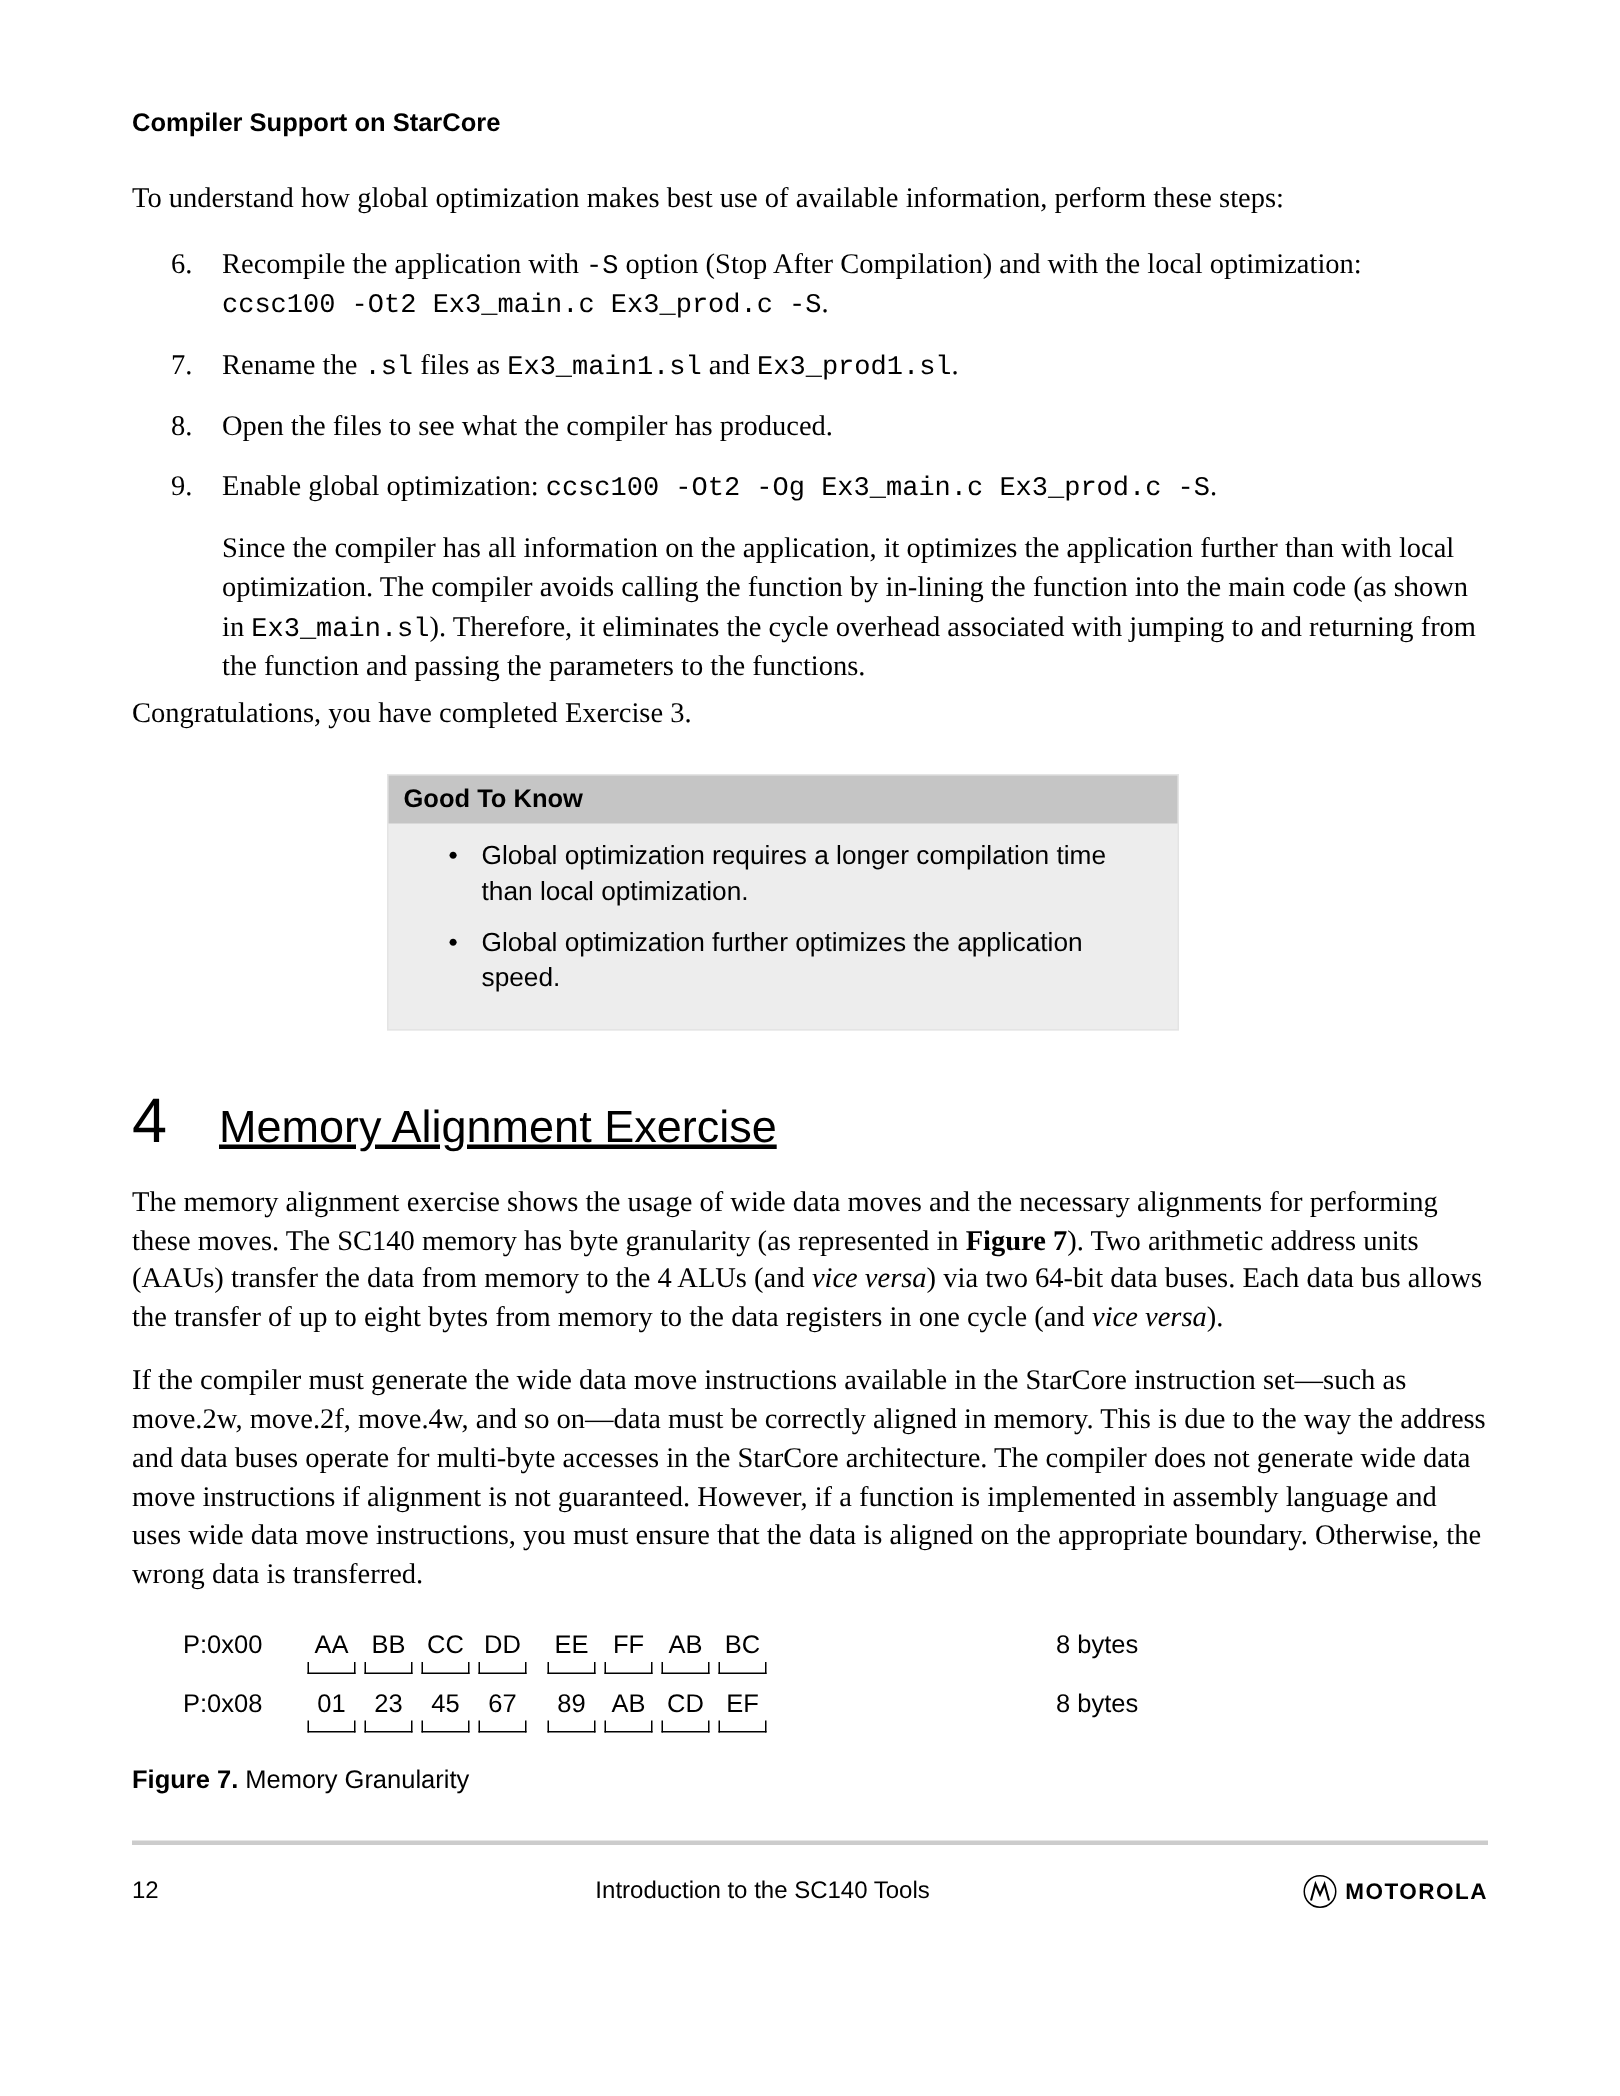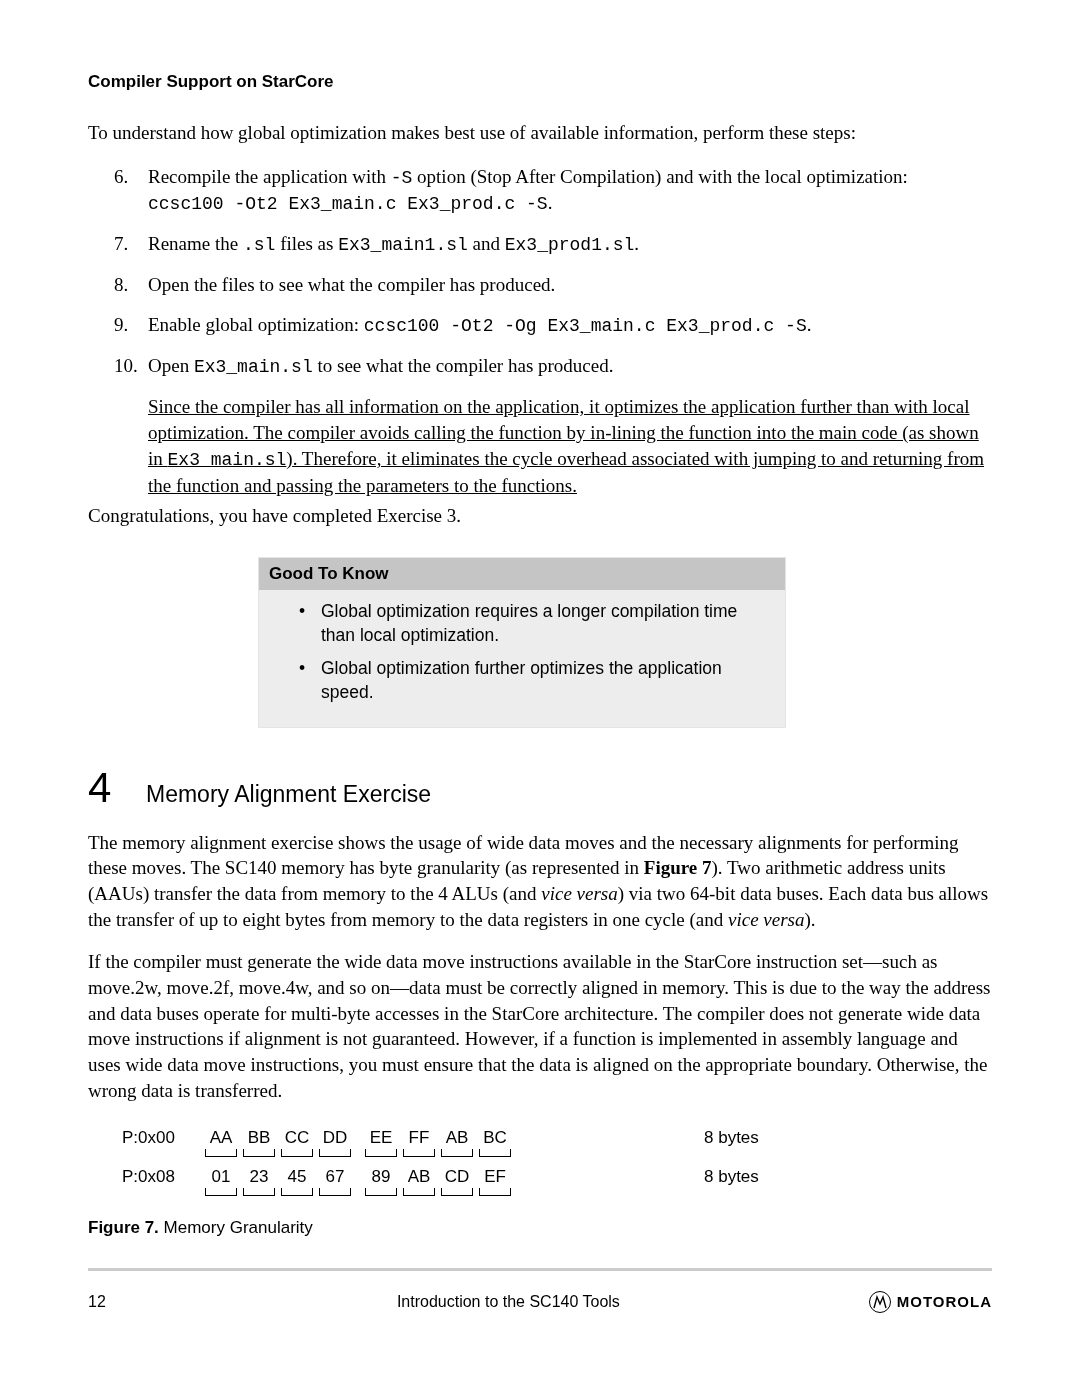--- a/index.html
+++ b/index.html
@@ -39,21 +39,20 @@
     flex: 0 0 34px;
   }
   ol.steps li .body { flex: 1; }
   .code { font-family: "Courier New", monospace; font-size: 18px; }
   .para-after {
     font-size: 19px;
     line-height: 1.38;
     margin-left: 60px;
     margin-top: 4px;
     margin-bottom: 2px;
-    text-decoration: underline;
   }
   .congrats {
     font-size: 19px;
     line-height: 1.35;
     margin-top: 4px;
     margin-bottom: 28px;
   }
   .good-box {
     width: 528px;
     margin-left: 170px;
@@ -82,22 +81,23 @@
     margin-bottom: 18px;
   }
   .section-num {
     font-family: Arial, Helvetica, sans-serif;
     font-size: 42px;
     font-weight: 400;
     width: 58px;
   }
   .section-title {
     font-family: Arial, Helvetica, sans-serif;
-    font-size: 23px;
+    font-size: 30px;
     font-weight: 400;
+    text-decoration: underline;
   }
   .body-para {
     font-size: 19px;
     line-height: 1.36;
     margin-bottom: 16px;
   }
   .italic { font-style: italic; }
   .bold { font-weight: bold; text-align: right; }
   .mem-diagram {
     margin: 24px 0 18px 34px;
@@ -164,26 +164,20 @@
     <li>
       <span class="num">8.</span>
       <span class="body">Open the files to see what the compiler has produced.</span>
     </li>
     <li>
       <span class="num">9.</span>
       <span class="body">
         <span>Enable global optimization: </span><span class="code">ccsc100 -Ot2 -Og Ex3_main.c Ex3_prod.c -S</span><span>.</span>
       </span>
     </li>
-    <li>
-      <span class="num">10.</span>
-      <span class="body">
-        <span>Open </span><span class="code">Ex3_main.sl</span><span> to see what the compiler has produced.</span>
-      </span>
-    </li>
   </ol>
 
   <p class="para-after">
     <span>Since the compiler has all information on the application, it optimizes the application further than with local optimization. The compiler avoids calling the function by in-lining the function into the main code (as shown in </span><span class="code">Ex3_main.sl</span><span>). Therefore, it eliminates the cycle overhead associated with jumping to and returning from the function and passing the parameters to the functions.</span>
   </p>
 
   <p class="congrats">Congratulations, you have completed Exercise 3.</p>
 
   <div class="good-box">
     <div class="good-title-bar">Good To Know</div>

